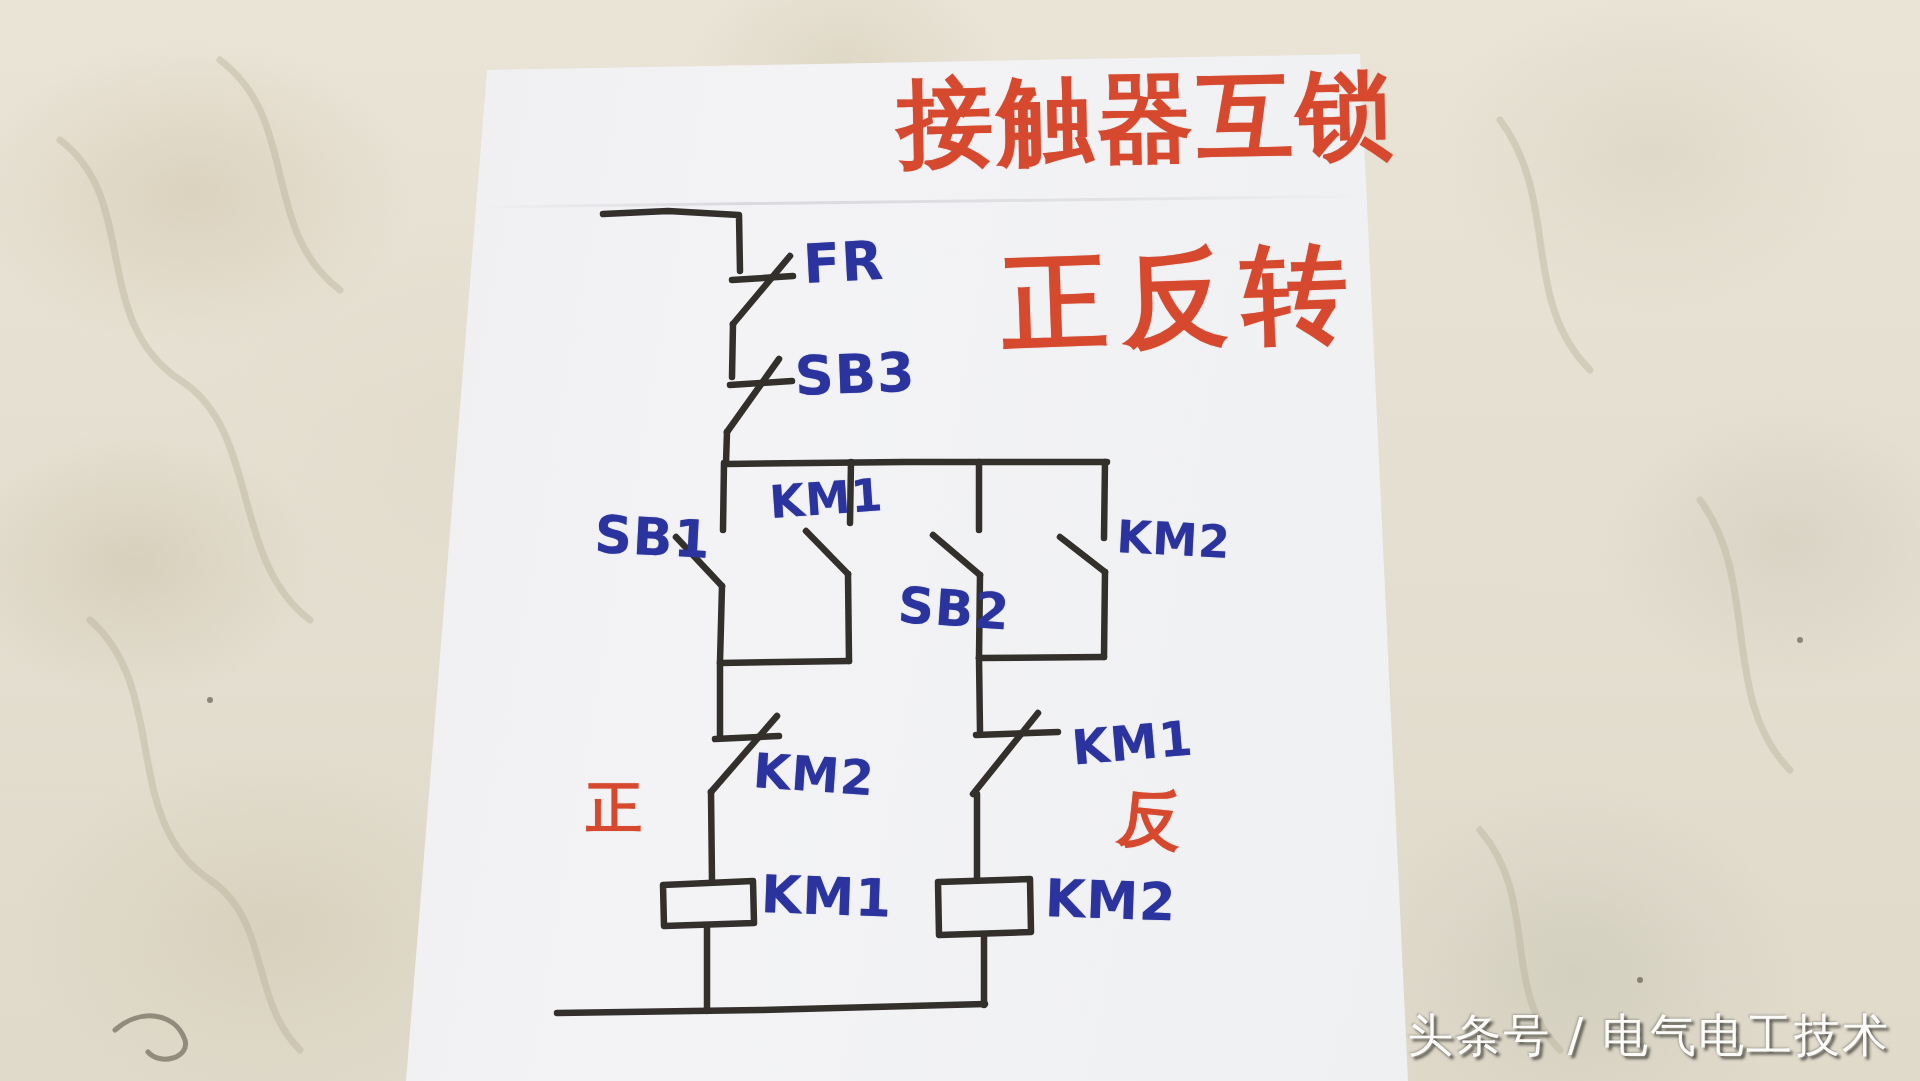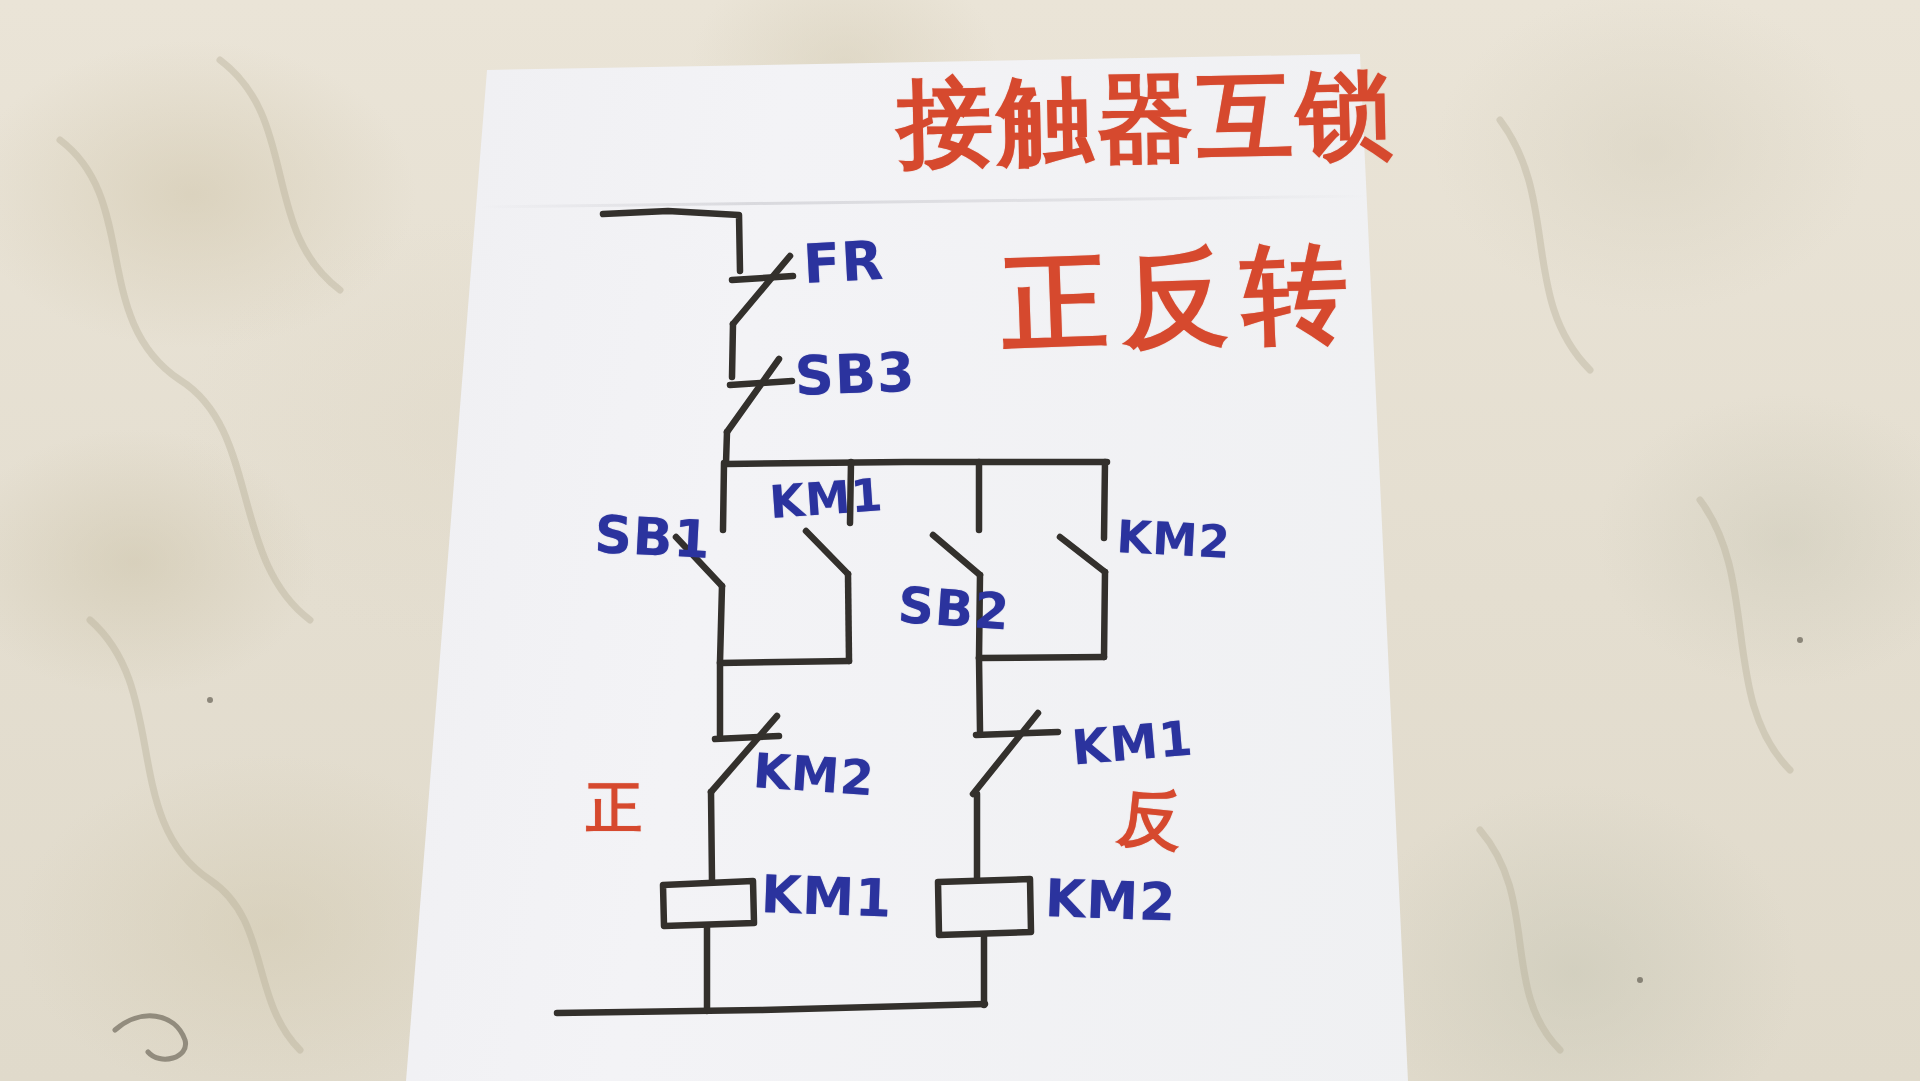--- a/index.html
+++ b/index.html
@@ -151,14 +151,15 @@
   <div class="lbl blue" style="left:755px;top:746px;font-size:48px;transform:rotate(4deg)">KM2</div>
   <div class="lbl blue" style="left:1070px;top:724px;font-size:48px;transform:rotate(-5deg)">KM1</div>
   <div class="lbl blue" style="left:762px;top:868px;font-size:52px;transform:rotate(2deg)">KM1</div>
   <div class="lbl blue" style="left:1046px;top:872px;font-size:52px;transform:rotate(2deg)">KM2</div>
 
   <div class="lbl red" style="left:586px;top:780px;font-size:56px">正</div>
   <div class="lbl red" style="left:1122px;top:784px;font-size:64px;transform:rotate(6deg)">反</div>
   <div class="lbl red title" style="left:896px;top:76px">接触器互锁</div>
   <div class="lbl red subtitle" style="left:1000px;top:252px">正反转</div>
 
+  <div class="watermark">头条号 / 电气电工技术</div>
 
 </div>
 
 </body></html>

